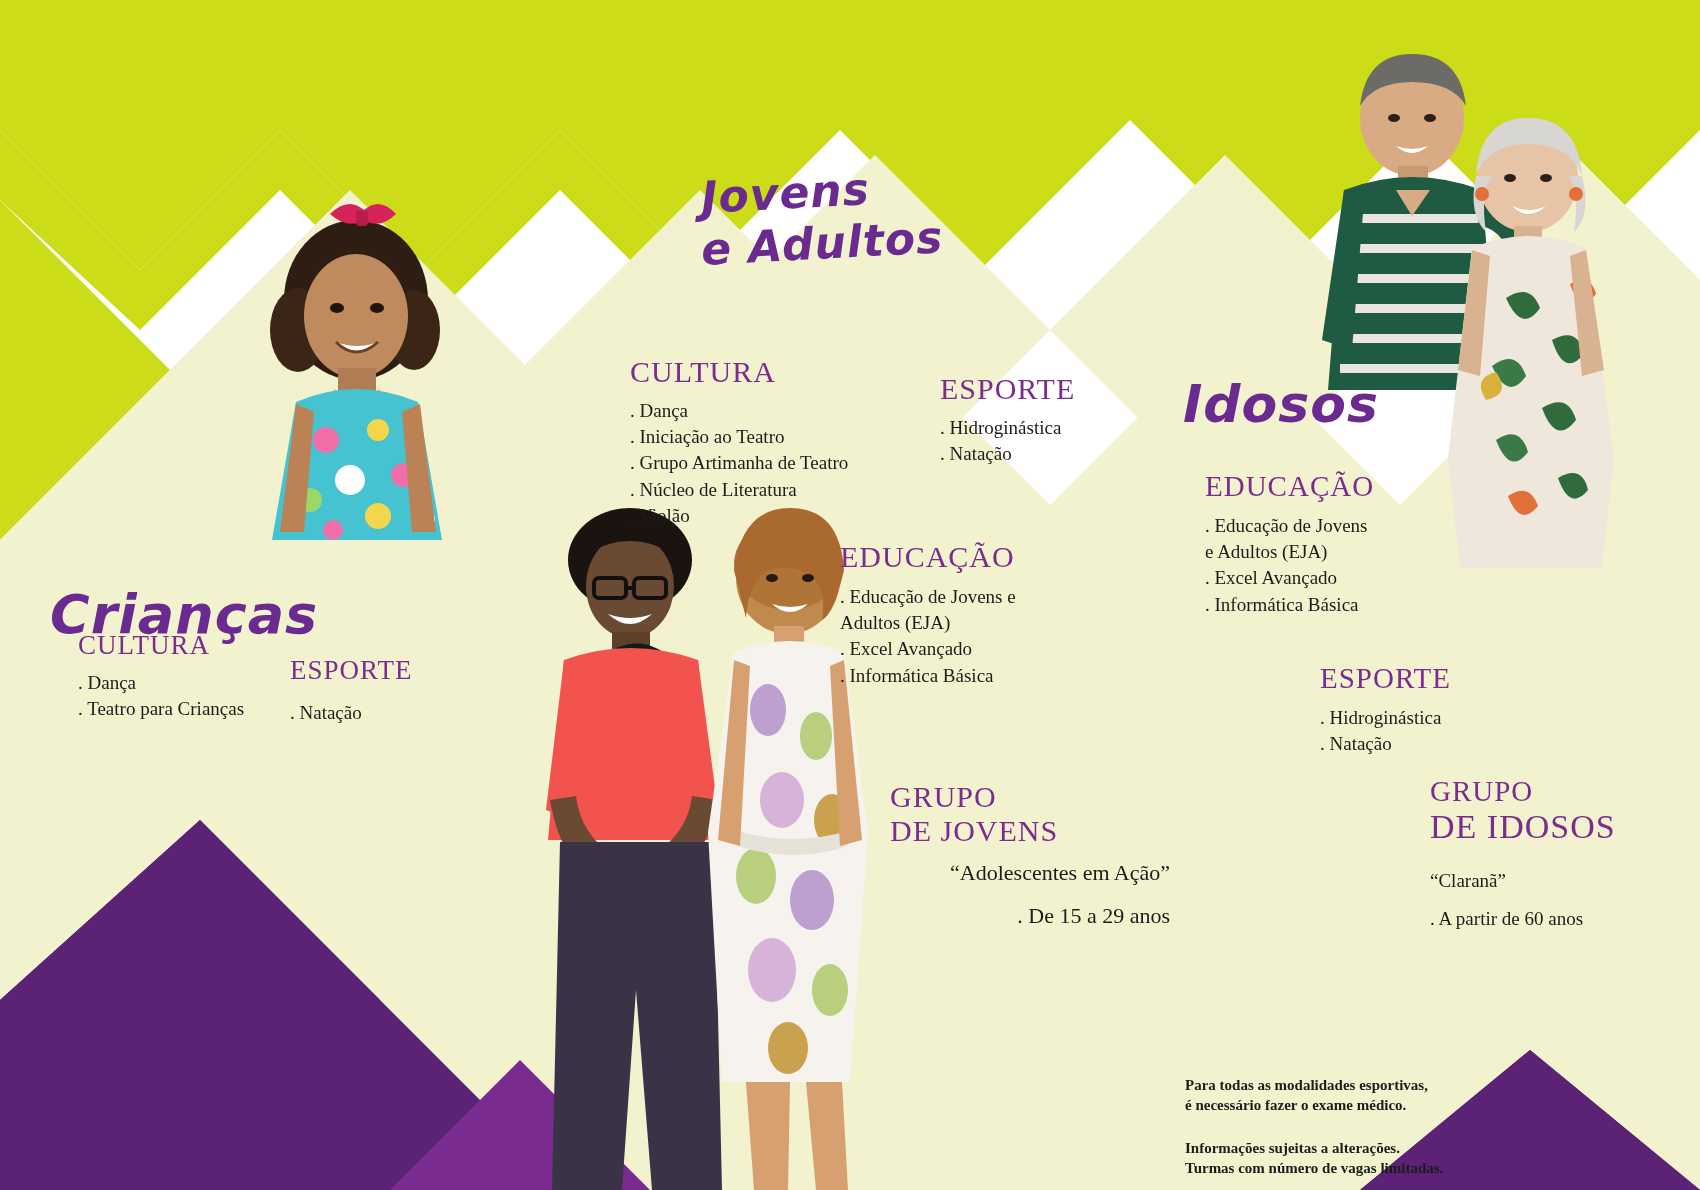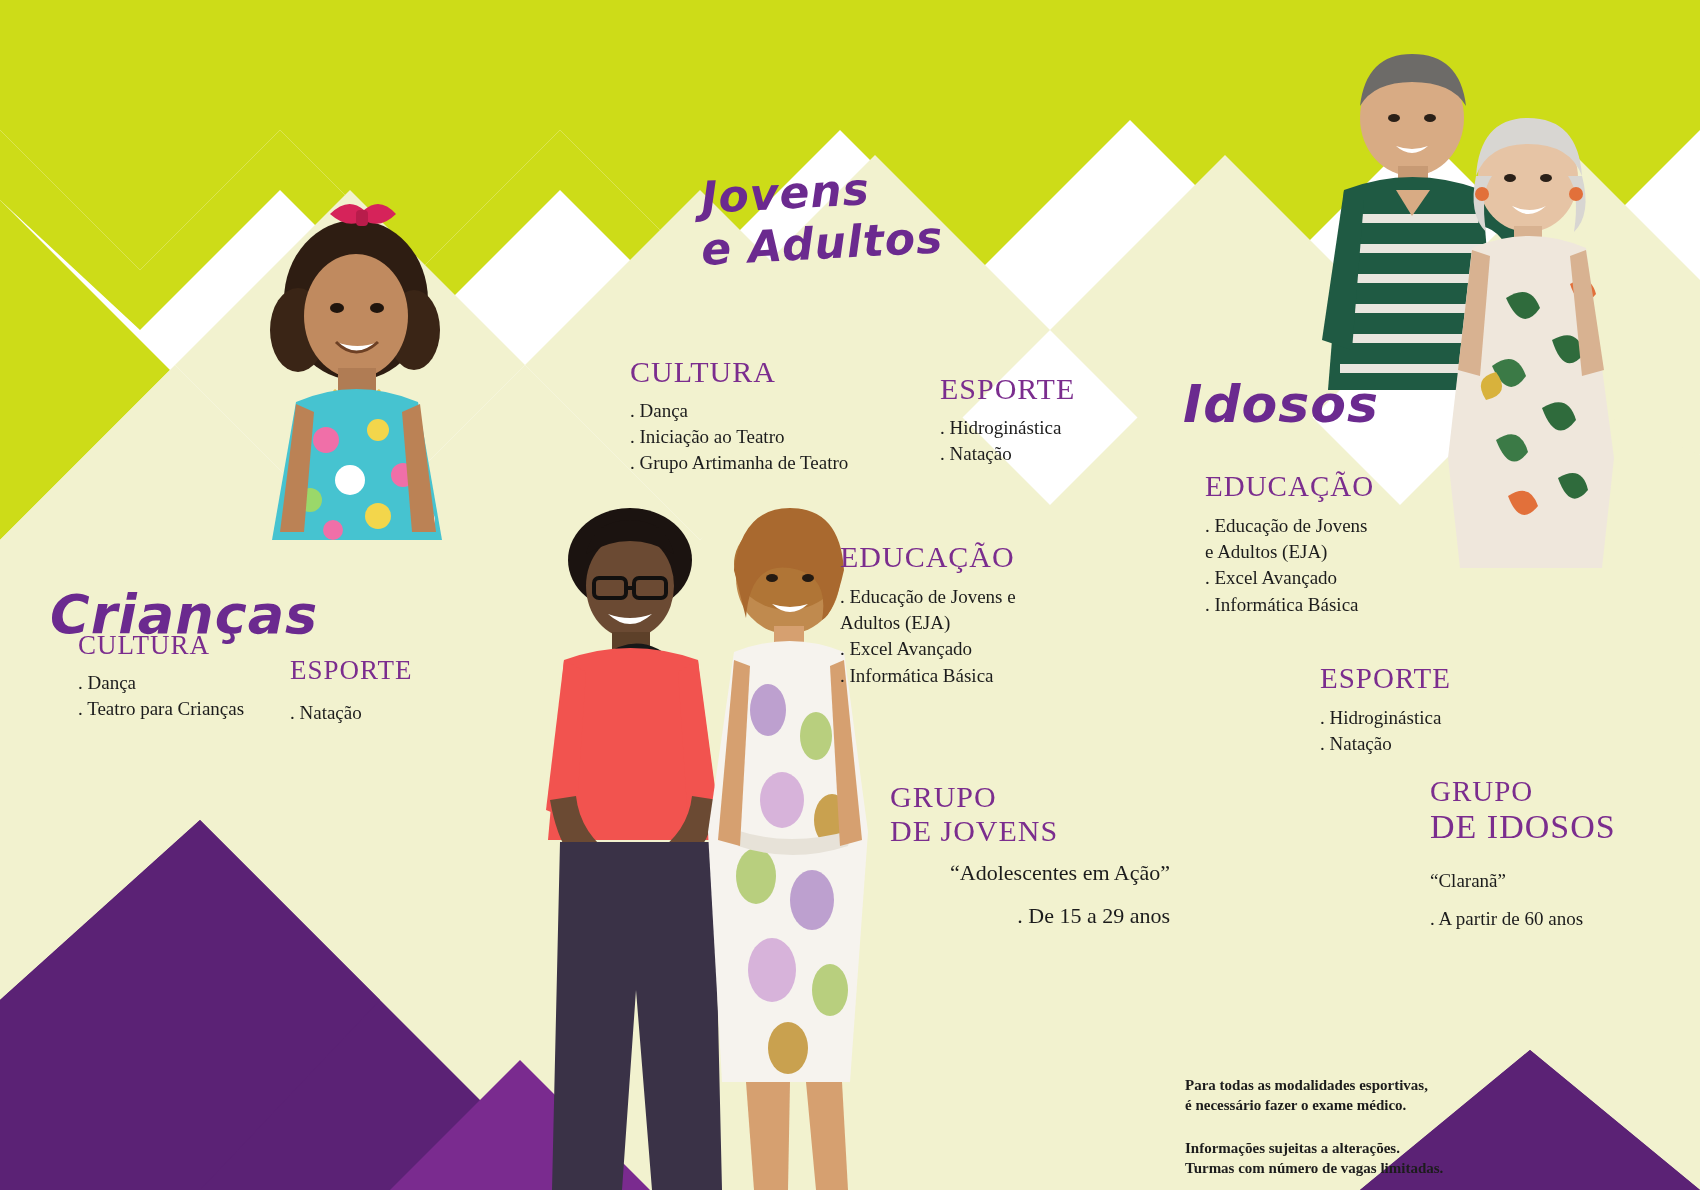--- a/index.html
+++ b/index.html
@@ -282,20 +282,22 @@
     <div class="script" style="font-size:44px;line-height:1.05;transform:rotate(-3deg);transform-origin:left top;">Jovens</div>
     <div class="script" style="font-size:44px;line-height:1.05;margin-top:6px;transform:rotate(-3deg);transform-origin:left top;">e Adultos</div>
   </div>
 
   <div style="position:absolute;left:630px;top:355px;width:320px;">
     <div class="head" style="font-size:30px;letter-spacing:1px;">CULTURA</div>
     <div class="items" style="font-size:19px;margin-top:9px;">
       <div>. Dança</div>
       <div>. Iniciação ao Teatro</div>
       <div>. Grupo Artimanha de Teatro</div>
+      <div>. Núcleo de Literatura</div>
+      <div>. Violão</div>
     </div>
   </div>
 
   <div style="position:absolute;left:940px;top:372px;width:220px;">
     <div class="head" style="font-size:30px;letter-spacing:1px;">ESPORTE</div>
     <div class="items" style="font-size:19px;margin-top:9px;">
       <div>. Hidroginástica</div>
       <div>. Natação</div>
     </div>
   </div>

